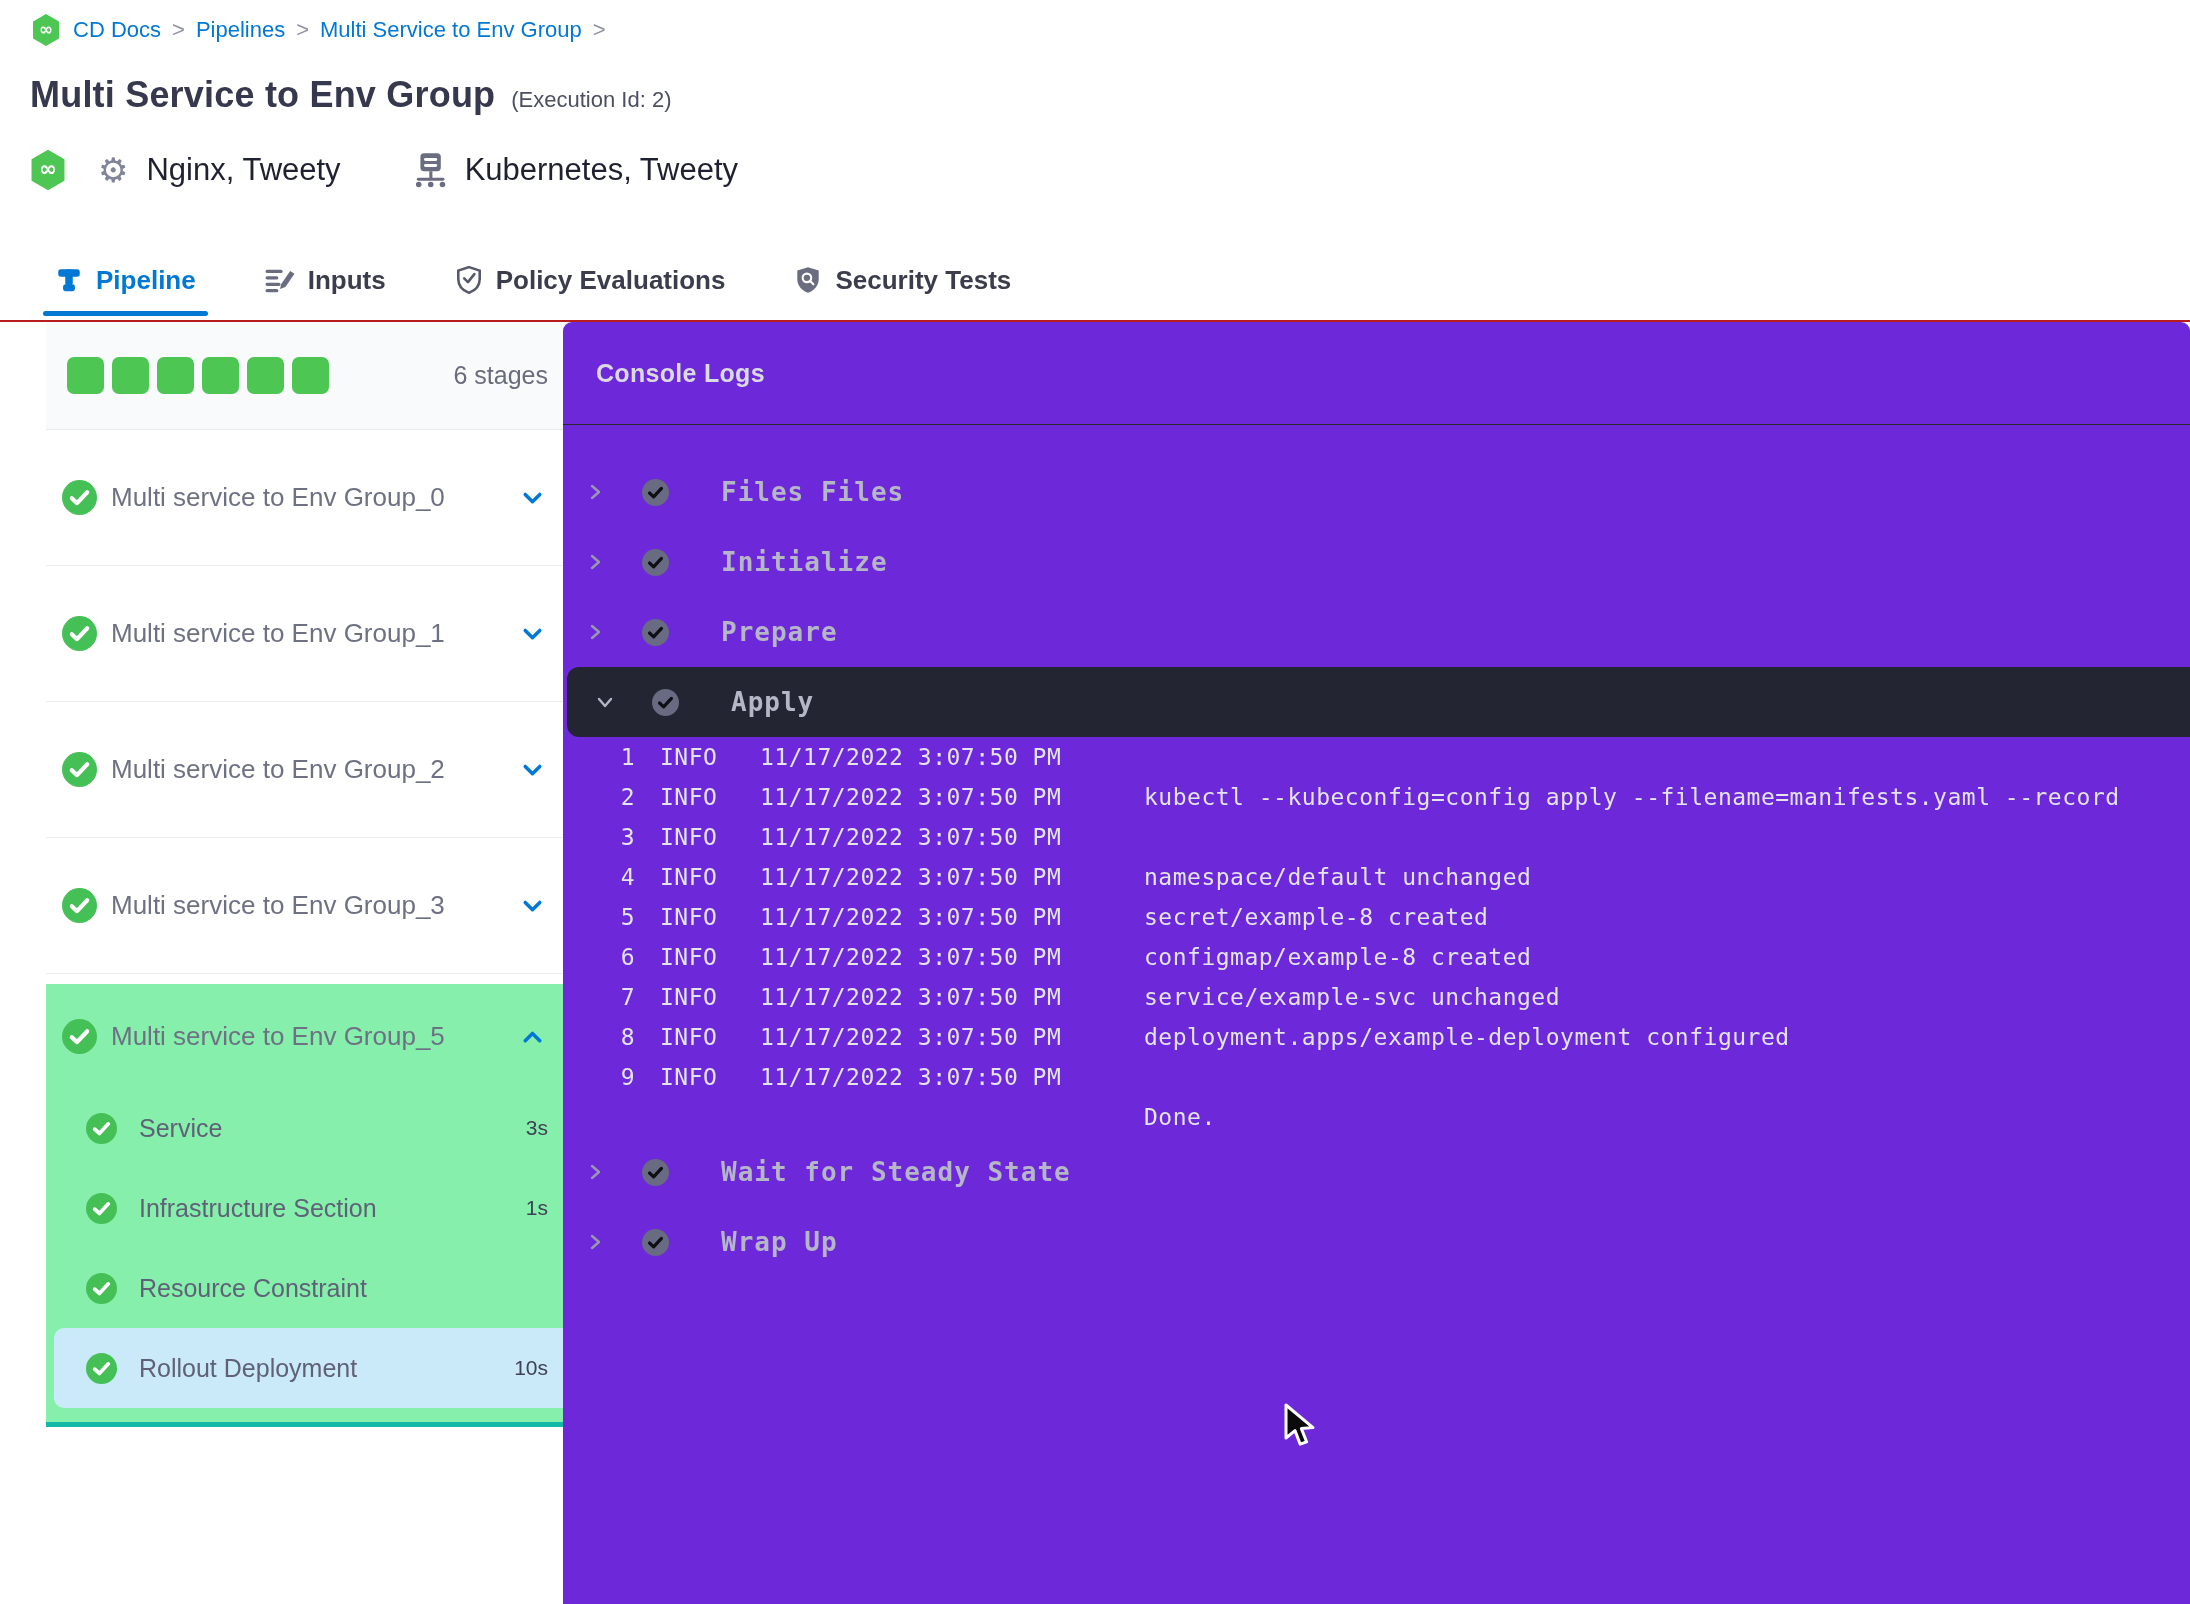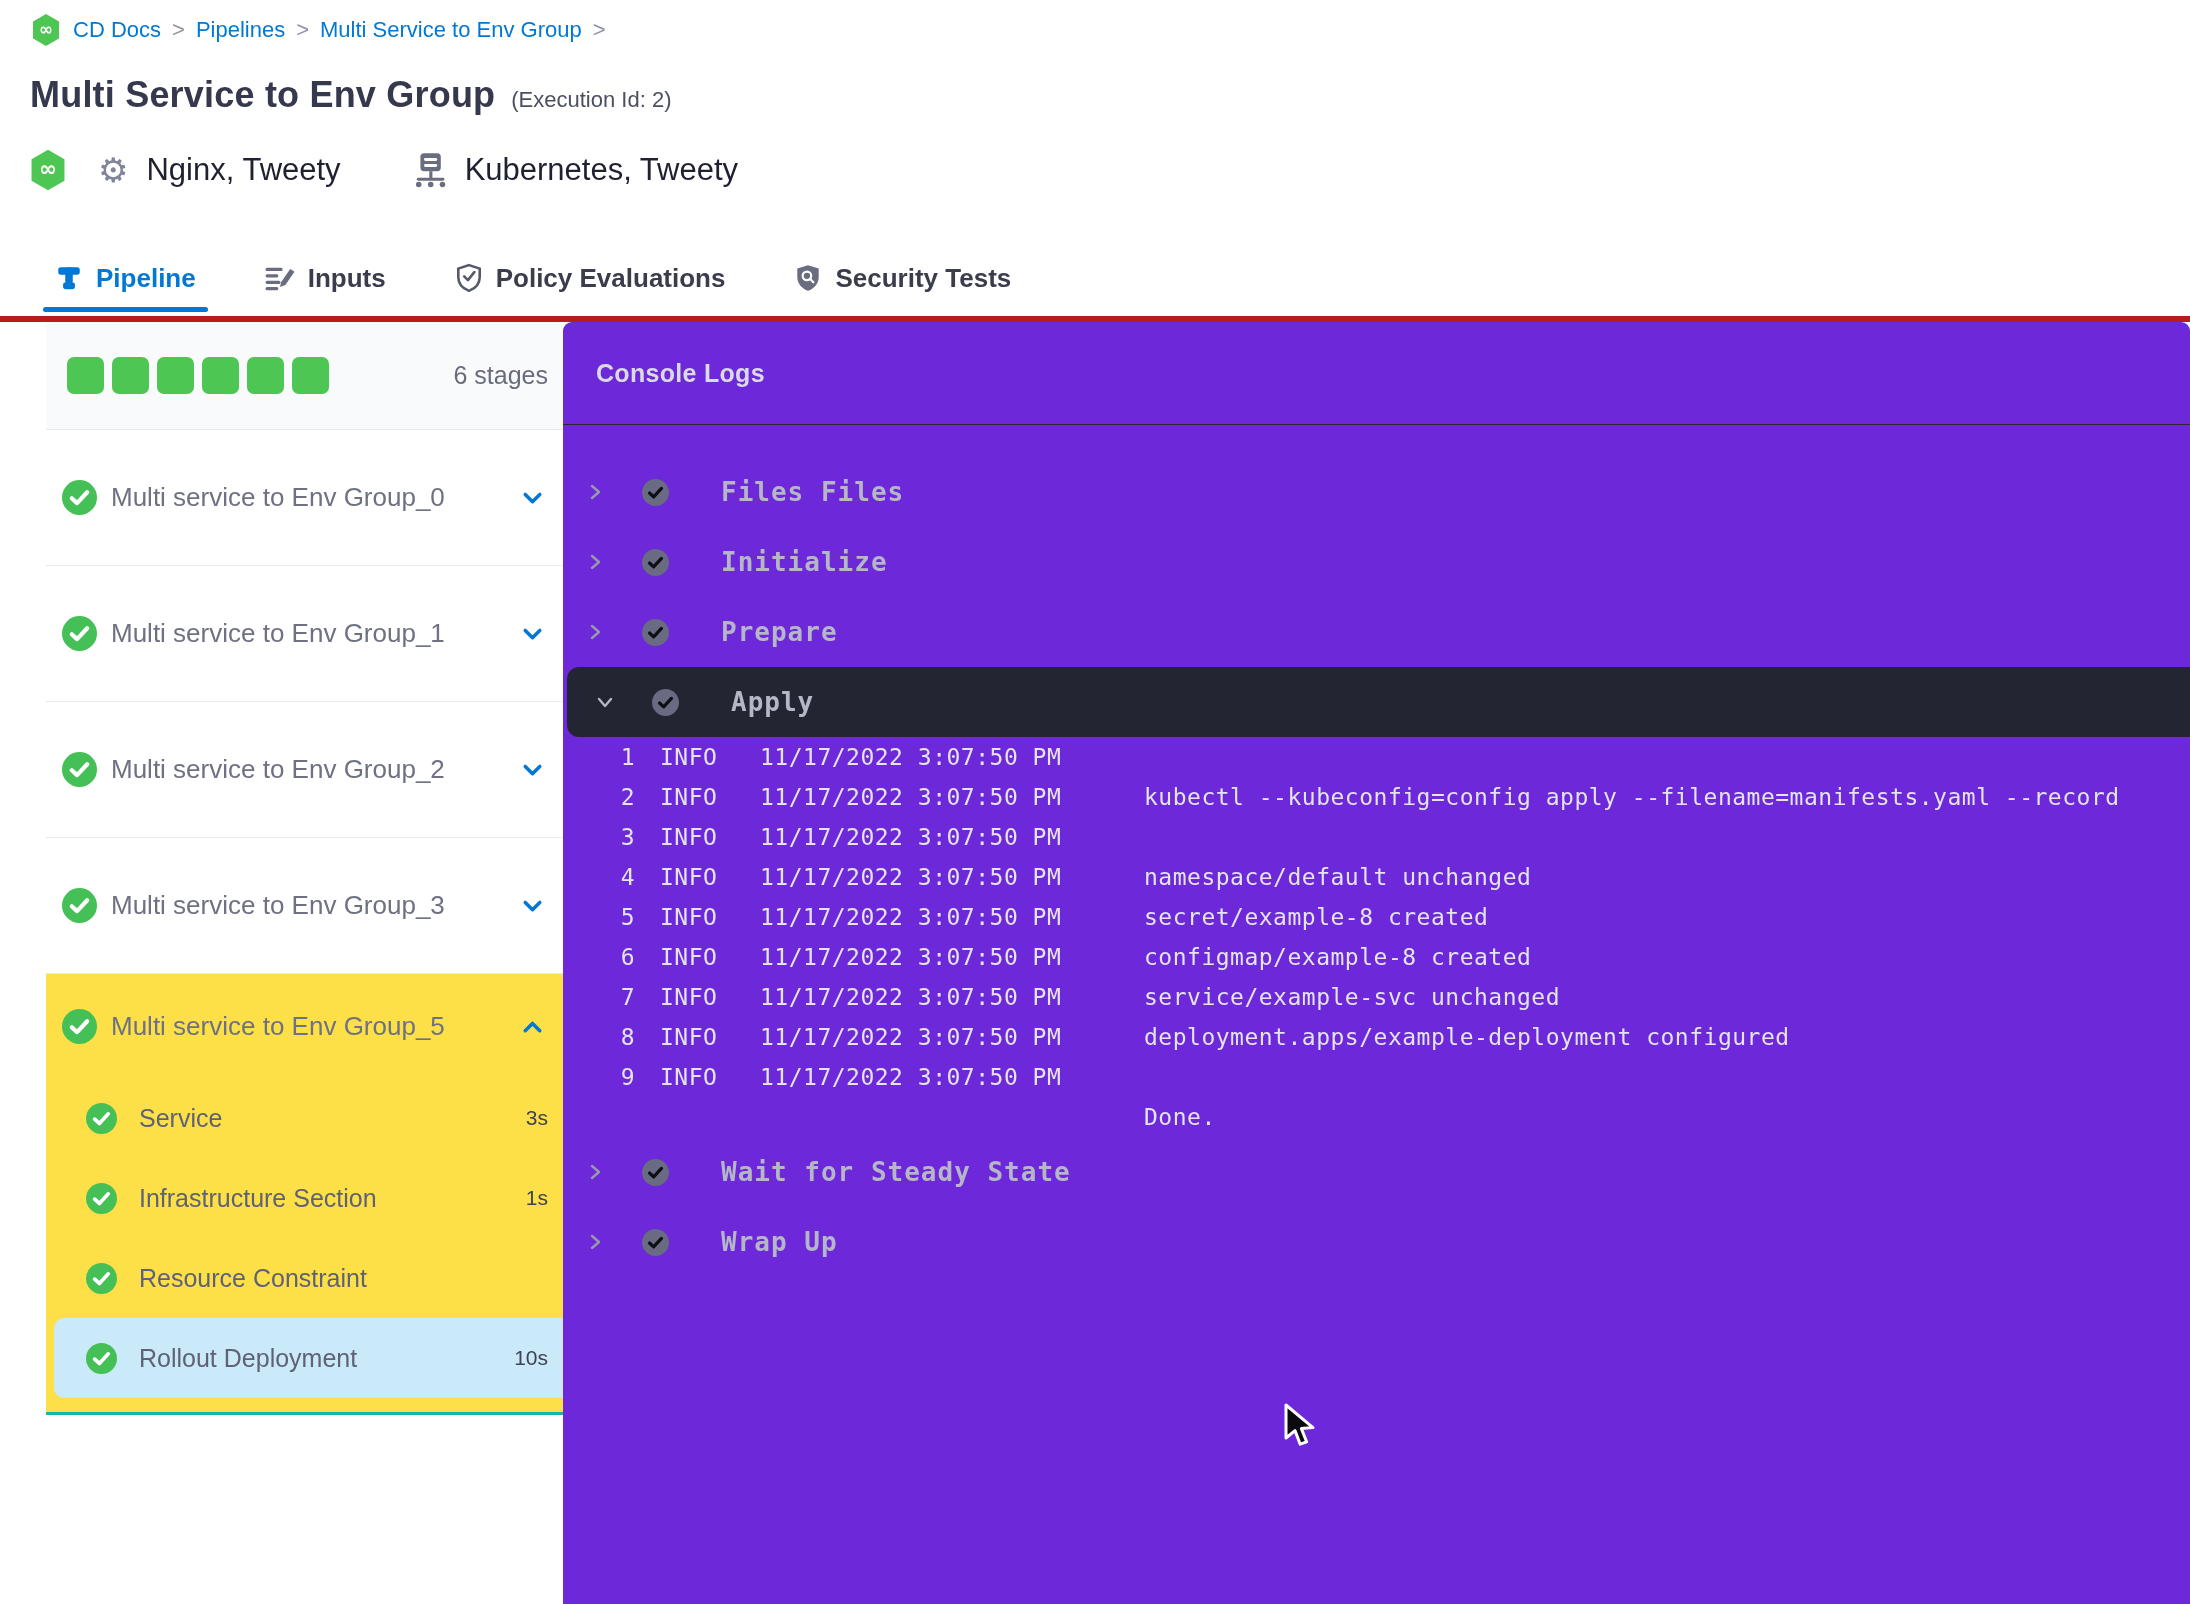--- a/index.html
+++ b/index.html
@@ -16,41 +16,41 @@
   .page-title{margin:0;font-size:36px;font-weight:700;color:#36394d;letter-spacing:.2px;}
   .exec-id{font-size:22px;color:#4c4f61;}
   .meta-row{position:absolute;top:146px;left:28px;height:48px;display:flex;align-items:center;}
   .hex-logo{width:40px;height:46px;display:flex;align-items:center;justify-content:center;}
   .gear{font-size:34px;color:#82859a;margin-left:30px;line-height:1;}
   .meta-label{font-size:31px;color:#1f2130;font-weight:500;margin-left:18px;}
   .env-icon{margin-left:72px;display:flex;align-items:center;}
 
   
   .tabbar{position:absolute;top:240px;left:0;width:2190px;height:82px;display:flex;align-items:center;
-          padding-left:43px;box-sizing:border-box;border-bottom:6px solid #b91c1c;background:#fff;gap:45px;}
+          padding-left:43px;box-sizing:border-box;border-bottom:2px solid #b91c1c;background:#fff;gap:45px;}
   .tab{position:relative;height:100%;display:flex;align-items:center;gap:13px;padding:0 12px;
        font-size:26px;font-weight:600;color:#3b3d4d;cursor:pointer;}
   .tab .ticon{display:flex;align-items:center;}
   .tab.active{color:#0278d5;}
   .tab.active::after{content:"";position:absolute;left:0;right:0;bottom:4px;height:5px;border-radius:3px;
        background:#0278d5;}
 
   
   #sidebar{position:absolute;top:322px;left:0;width:572px;height:1282px;background:#ffffff;box-sizing:border-box;padding-left:46px;}
   .sb-band{height:108px;background:#f8fafb;border-bottom:1px solid #e8eaee;display:flex;align-items:center;
            padding:0 24px 0 21px;box-sizing:border-box;}
   .squares{display:flex;gap:8px;}
   .sq{width:37px;height:37px;border-radius:7px;background:#4dc653;}
   .stage-count{margin-left:auto;font-size:25px;color:#696c7c;}
   .sb-row{height:136px;display:flex;align-items:center;padding:0 26px 0 16px;box-sizing:border-box;
           border-bottom:1px solid #e9ebef;background:#fff;cursor:pointer;}
   .sb-row .ck{flex:0 0 auto;}
   .sb-label{flex:1;margin-left:14px;font-size:26px;color:#6e7183;}
   .sb-chev{flex:0 0 auto;display:flex;}
-  .sb-stage5{background:#fde047;border-bottom:3px solid #14b8a6;padding-bottom:14px;}
+  .sb-stage5{background:#86efac;border-bottom:5px solid #14b8a6;padding-bottom:14px;margin-top:10px;}
   .sb-stage5 .sb-row{background:transparent;border-bottom:none;height:104px;}
   .sb-sub{height:80px;display:flex;align-items:center;padding:0 24px 0 40px;box-sizing:border-box;cursor:pointer;}
   .sb-sub.selected{background:#cbeaf9;border-radius:10px;margin-left:8px;padding-left:32px;}
   .sub-label{flex:1;margin-left:22px;font-size:25px;color:#5f6276;}
   .sub-time{font-size:21px;color:#3f4254;}
 
   
   #console{position:absolute;top:322px;left:563px;width:1627px;height:1488px;background:#6d28d9;
            box-sizing:border-box;color:#e4e4ec;border-radius:9px;}
   .cl-header{height:103px;display:flex;align-items:center;padding-left:33px;

